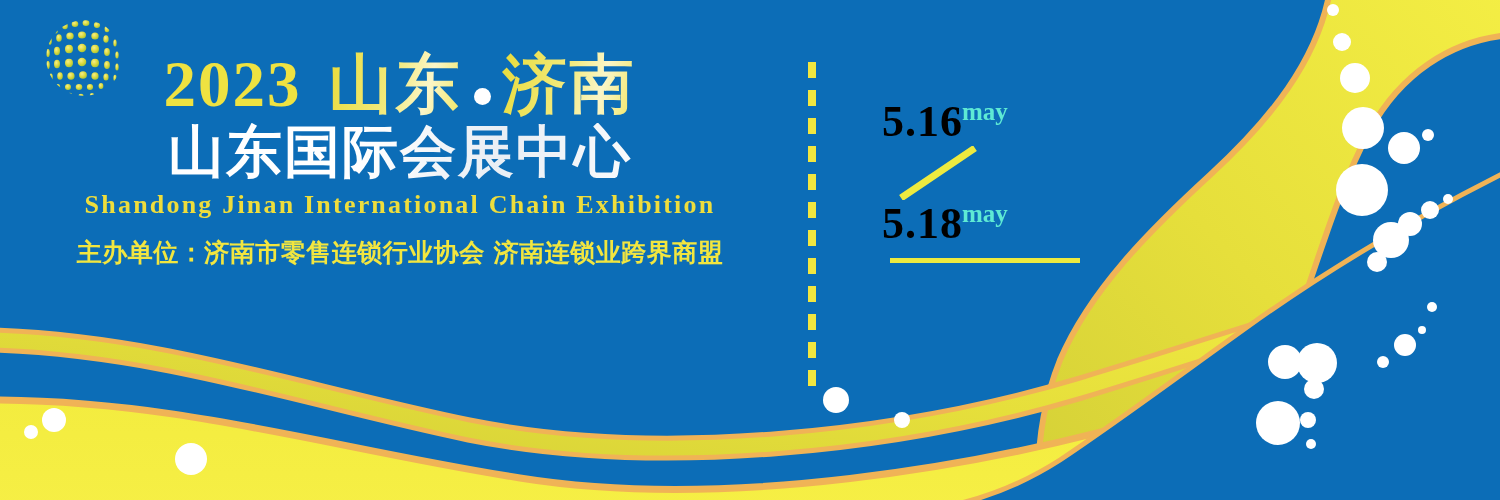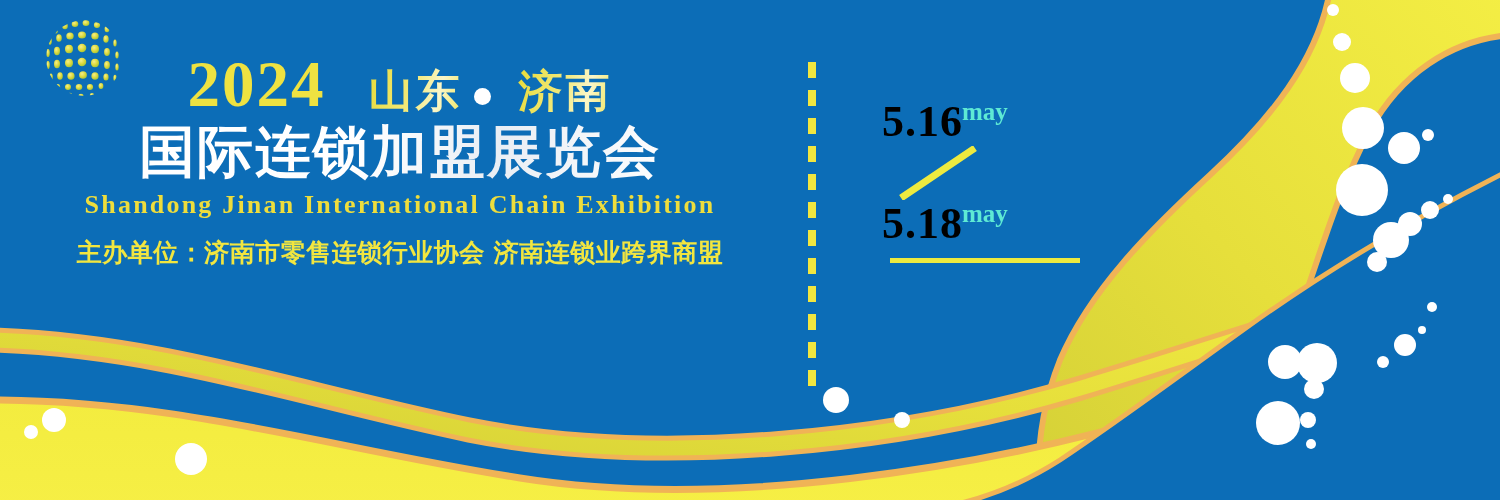--- a/index.html
+++ b/index.html
@@ -31,29 +31,28 @@
     font-family:"Liberation Serif","DejaVu Serif",serif;
     font-weight:bold;
     font-size:65px;
     color:#efe241;
     letter-spacing:2px;
     vertical-align:baseline;
   }
   .t-city{
     font-family:Liberation Serif, serif;
     font-weight:bold;
-    font-size:44px;
+    font-size:64px;
     letter-spacing:3px;
     background:linear-gradient(105deg,#e8db38 0%,#f3ea7e 48%,#fbf6c8 72%,#f0e55a 100%);
     -webkit-background-clip:text;
     background-clip:text;
     color:transparent;
     -webkit-text-fill-color:transparent;
     vertical-align:baseline;
-    margin-left:16px;
   }
   .t-dot{
     display:inline-block;
     width:17px;height:17px;border-radius:50%;
     background:#ffffff;
     vertical-align:middle;
     margin:0 7px 10px 7px;
   }
   .t-line2{
     font-family:"DejaVu Sans","Liberation Sans",sans-serif;
@@ -339,28 +338,28 @@
             <ellipse cx="51" cy="88" rx="2.6" ry="2.2"></ellipse>
           <ellipse cx="62" cy="87" rx="2.2" ry="2.1"></ellipse>
         </g>
       </g>
     </svg>
   </div>
 
   <div class="left-block">
 
     <div class="title-row">
-      <span class="t-year">2024</span>
+      <span class="t-year">2023</span>
       <span style="display:inline-block;width:18px;"></span>
       <span class="t-city">山东</span>
       <span class="t-dot"></span>
       <span class="t-city">济南</span>
     </div>
 
-    <div class="t-line2">国际连锁加盟展览会</div>
+    <div class="t-line2">山东国际会展中心</div>
 
     <div class="t-en">Shandong  Jinan  International  Chain  Exhibition</div>
 
 
     <div class="t-org">主办单位：济南市零售连锁行业协会 济南连锁业跨界商盟</div>
   </div>
 
   <div class="divider"></div>
 
   <div class="date-block">

